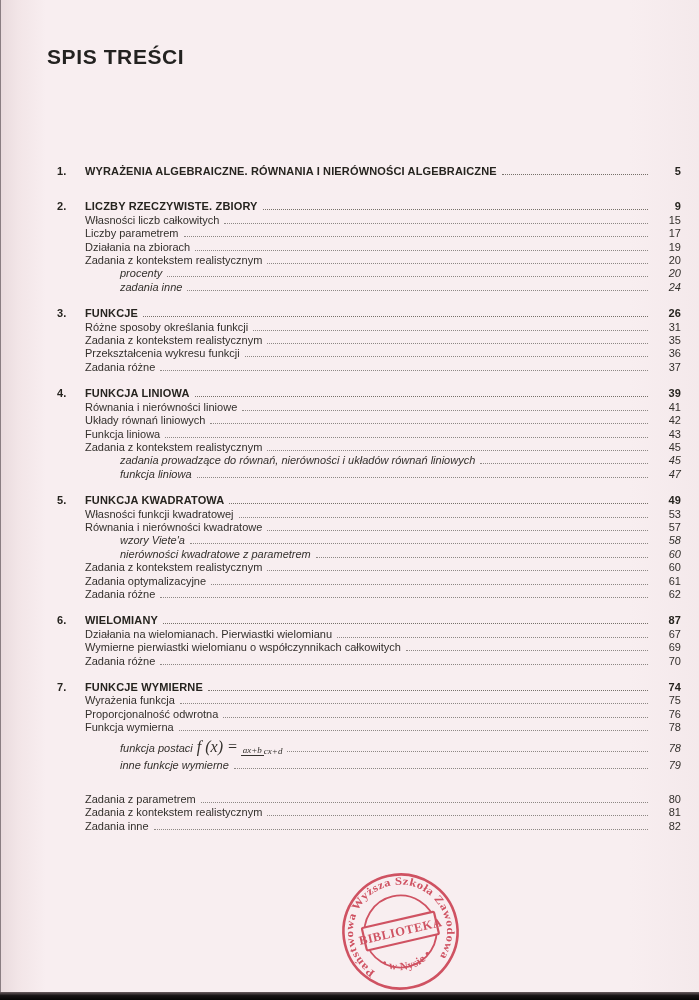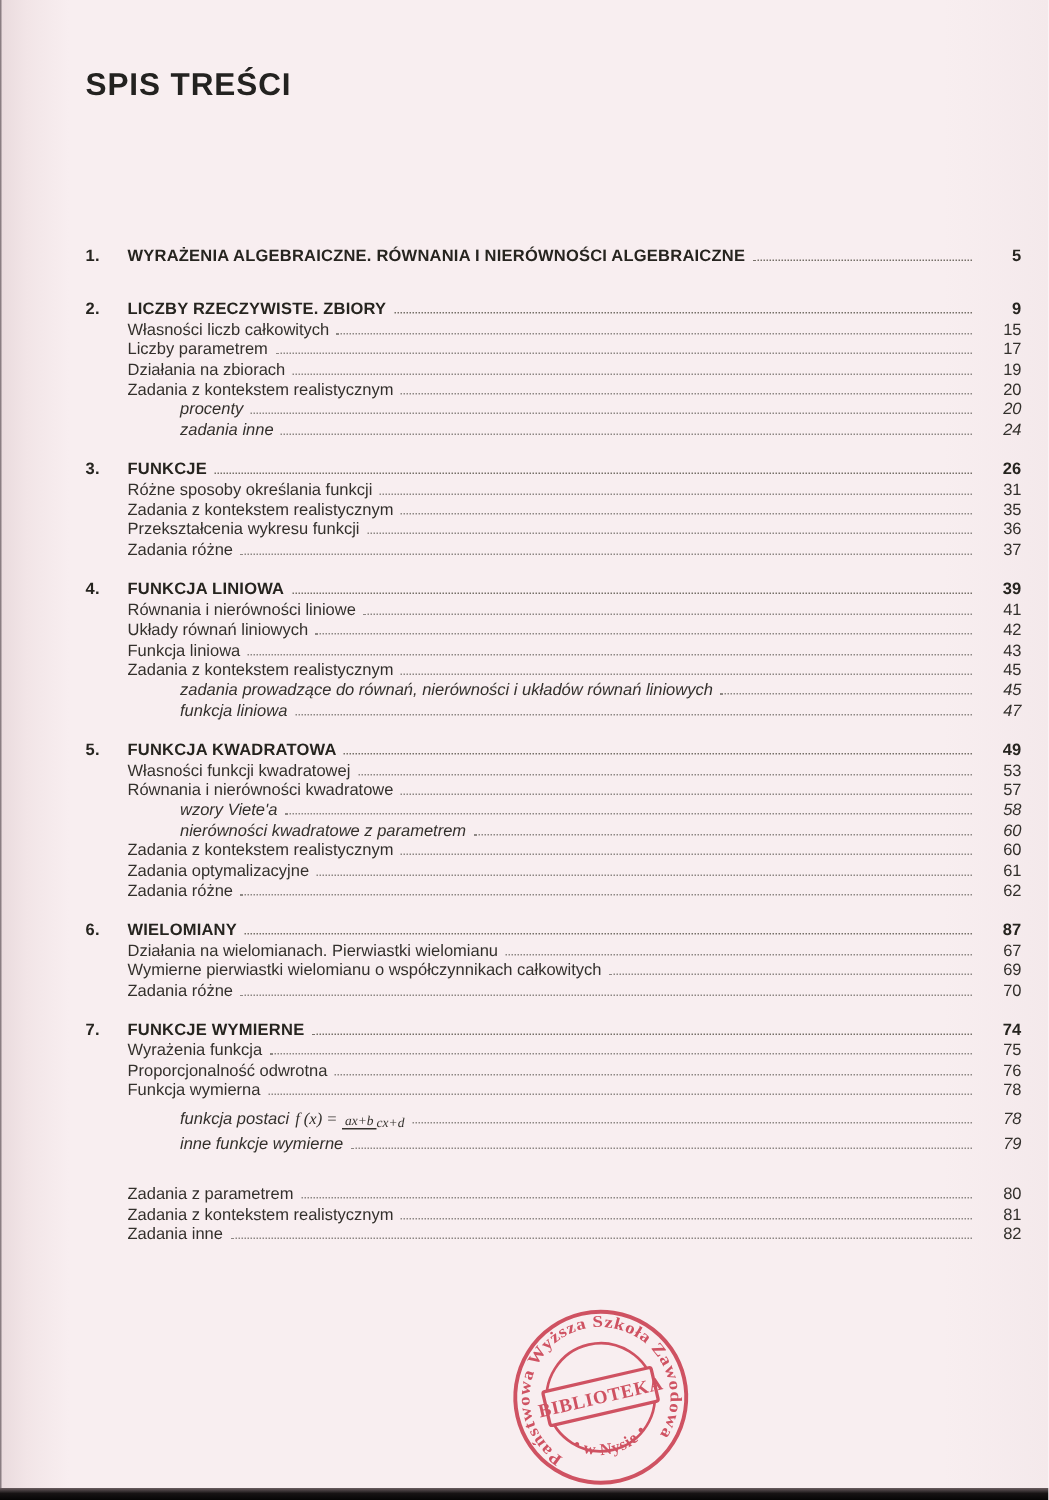--- a/index.html
+++ b/index.html
@@ -6,38 +6,38 @@
   body{
     width:699px;height:1000px;position:relative;overflow:hidden;
     background:linear-gradient(90deg,#e9dadd 0px,#f2e5e7 18px,#f8eef0 46px,#f8eef0 90%,#f4e9eb 100%);
     font-family:"Liberation Sans",sans-serif;color:#2b2824;
     -webkit-font-smoothing:antialiased;
   }
   .edge-left{position:absolute;left:0;top:0;bottom:0;width:1px;background:rgba(60,50,54,.55);}
   .edge-bottom{position:absolute;left:0;right:0;bottom:0;height:8px;
     background:linear-gradient(180deg,#6a5d60 0%,#171314 45%,#060505 100%);}
   .page-title{
-    position:absolute;left:57px;top:31px;
+    position:absolute;left:47px;top:31px;
     font-size:21px;font-weight:bold;letter-spacing:.6px;color:#232220;
   }
   .toc{position:absolute;left:57px;top:165px;width:624px;}
   .toc-section + .toc-section{margin-top:13px;}
   .toc-section:nth-child(2){margin-top:22px;}
   .row{display:flex;align-items:baseline;line-height:13.4px;font-size:11px;color:#33302c;}
   .row.head{font-weight:bold;color:#26241f;letter-spacing:.15px;}
   .row.head .num{flex:0 0 28px;}
   .row.level-1{padding-left:28px;}
   .row.level-2{padding-left:63px;font-style:italic;}
   .label{white-space:nowrap;}
   .leader{flex:1 1 auto;min-width:12px;border-bottom:1.5px dotted #8d8784;margin:0 7px 2px 5px;}
   .row.head .leader{border-bottom:1.5px dotted #767069;}
   .page{flex:0 0 26px;text-align:right;white-space:nowrap;}
   .row.math-row{margin:5px 0 4px;}
   .row.math-row + .row{margin-bottom:20px;}
-  .math-lead{font-family:"Liberation Serif",serif;font-style:italic;font-size:11px;margin-left:4px;white-space:nowrap;}
+  .math-lead{font-family:"Liberation Serif",serif;font-style:italic;font-size:16px;margin-left:4px;white-space:nowrap;}
   .frac{
     display:inline-flex;flex-direction:row;align-items:center;
     font-family:"Liberation Serif",serif;font-style:italic;font-size:9px;line-height:1.15;
     margin-left:3px;transform:translateY(1px);
   }
   .frac .fnum{border-bottom:1px solid #35322e;padding:0 2px .5px;}
   .frac .fden{padding-top:.5px;}
   .stamp{position:absolute;left:337px;top:868px;width:127px;height:127px;opacity:.9;}
   .stamp text{font-family:"Liberation Serif",serif;font-weight:bold;}
 </style>

